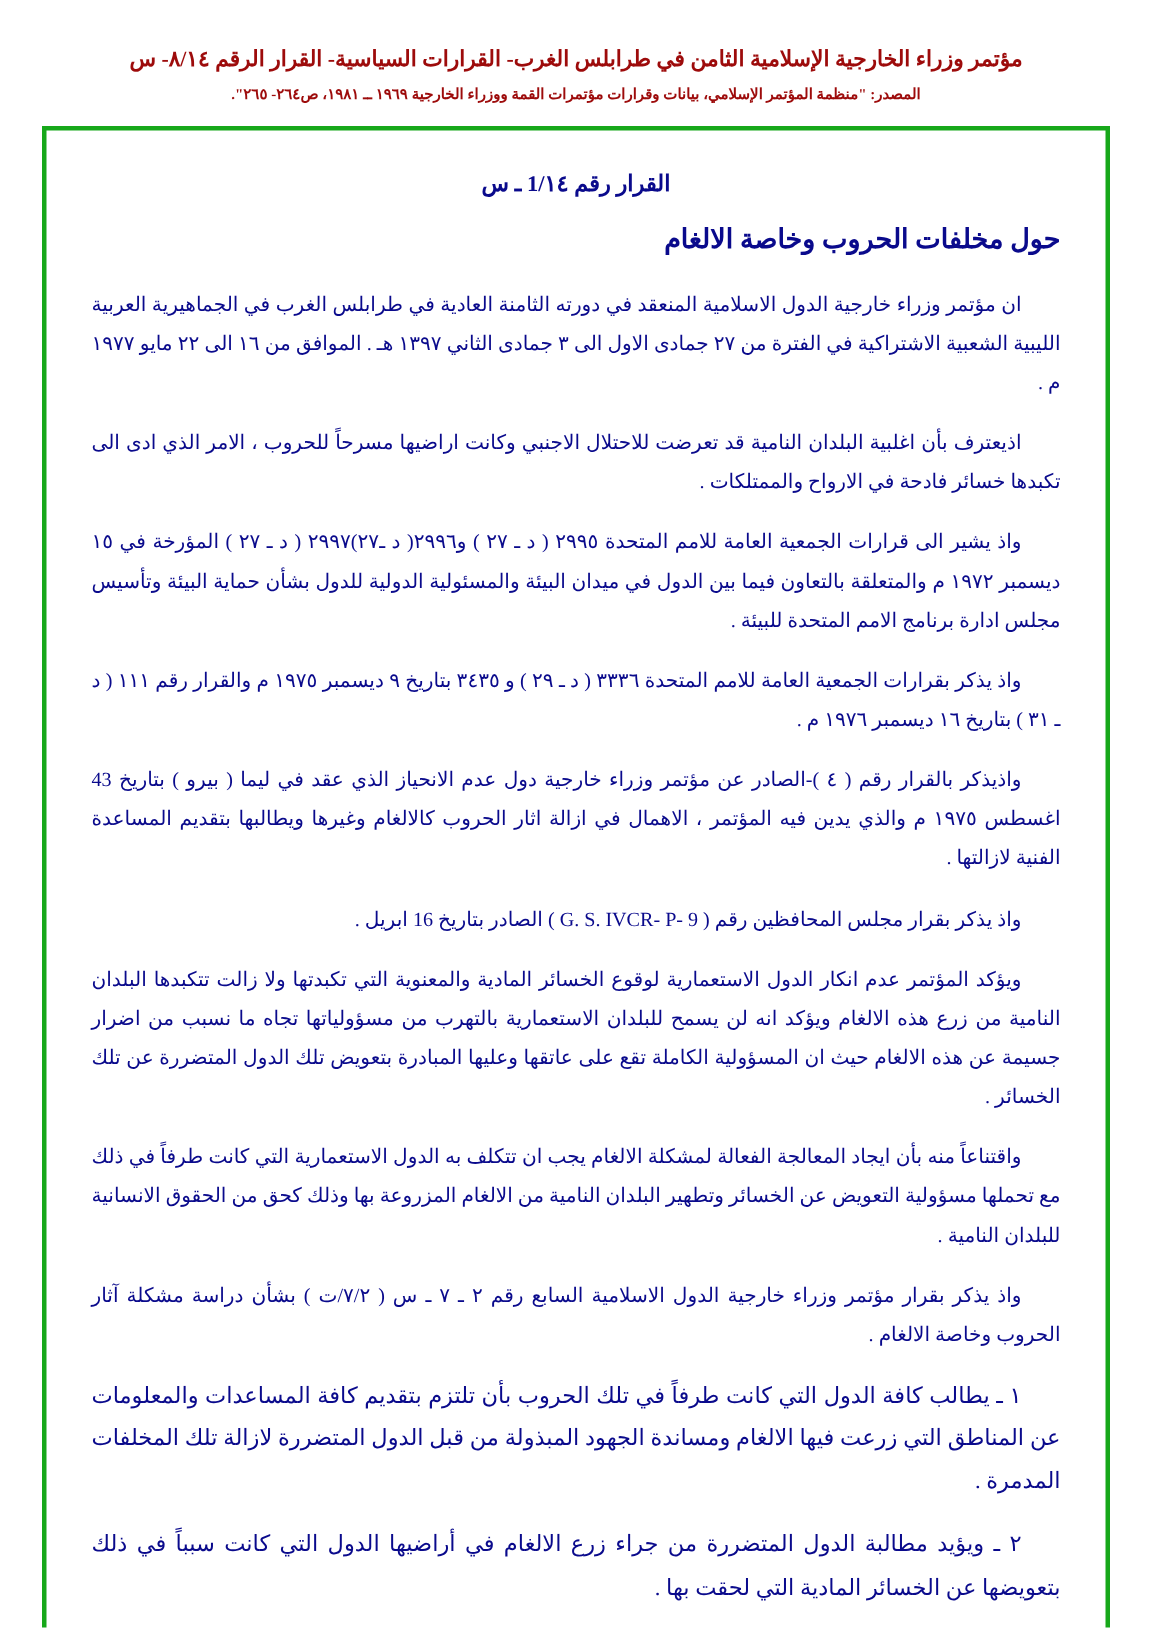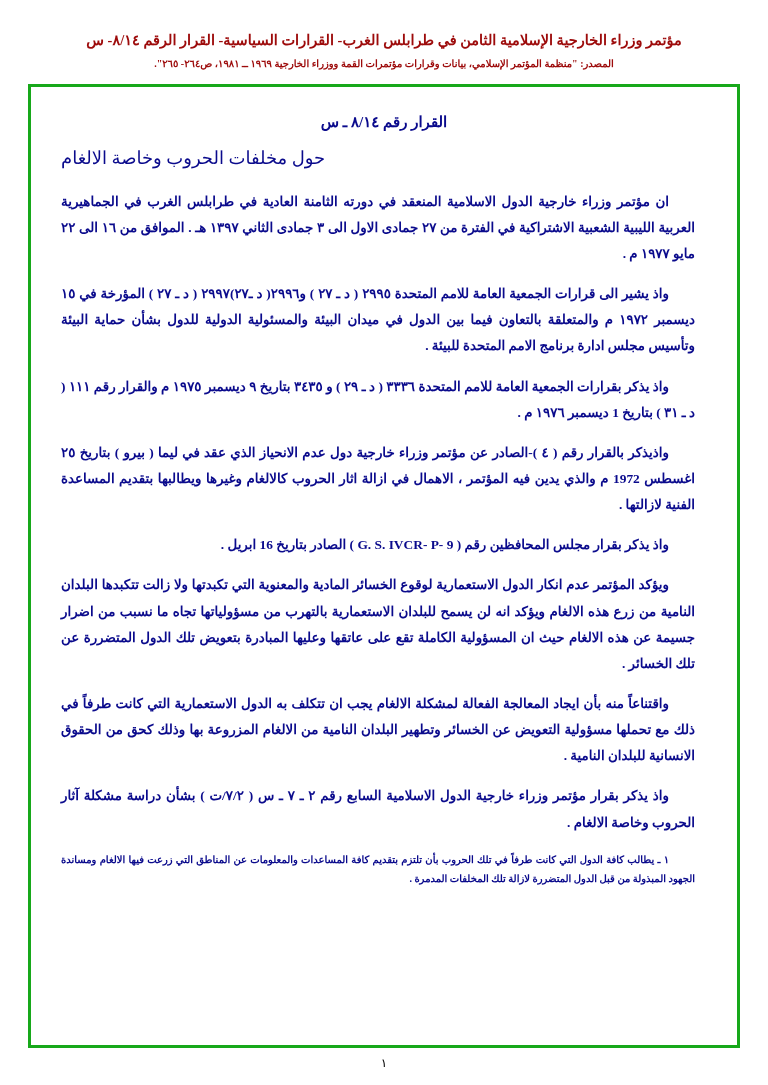--- a/index.html
+++ b/index.html
@@ -51,67 +51,68 @@
   }
   .doc-num {
     text-align: center;
     font-size: 15px;
     font-weight: bold;
     color: #0a0a8c;
     margin-top: 6px;
     margin-bottom: 16px;
   }
   .doc-title {
-    text-align: left;
+    text-align: right;
     font-size: 18px;
-    font-weight: normal;
+    font-weight: bold;
     color: #0a0a8c;
     margin-bottom: 20px;
   }
   .para {
     color: #0a0a8c;
     font-size: 13.4px;
     line-height: 1.95;
     text-align: justify;
     text-justify: inter-word;
-    margin: 0 12px 14px 0;
+    margin: 0 0 14px 0;
     text-indent: 26px;
-    font-weight: bold;
   }
   .para.small {
-    font-size: 10px;
+    font-size: 15px;
     line-height: 1.9;
   }
   .footer {
     text-align: center;
     font-size: 12px;
     color: #000000;
     padding-top: 8px;
   }
 </style>
 </head>
 <body>
 
 <div class="page">
 
   <div class="header">
     <div class="header-title">مؤتمر وزراء الخارجية الإسلامية الثامن في طرابلس الغرب- القرارات السياسية- القرار الرقم ٨/١٤- س</div>
     <div class="header-source">المصدر: "منظمة المؤتمر الإسلامي، بيانات وقرارات مؤتمرات القمة ووزراء الخارجية ١٩٦٩ ــ ١٩٨١، ص٢٦٤- ٢٦٥".</div>
   </div>
 
   <div class="frame">
-    <div class="doc-num">القرار رقم ٨/١٤ ـ س</div>
+    <div class="doc-num">القرار رقم 1/١٤ ـ س</div>
     <div class="doc-title">حول مخلفات الحروب وخاصة الالغام</div>
 
     <p class="para">ان مؤتمر وزراء خارجية الدول الاسلامية المنعقد في دورته الثامنة العادية في طرابلس الغرب في الجماهيرية العربية الليبية الشعبية الاشتراكية في الفترة من ٢٧ جمادى الاول الى ٣ جمادى الثاني ١٣٩٧ هـ . الموافق من ١٦ الى ٢٢ مايو ١٩٧٧ م .</p>
+    <p class="para">اذيعترف بأن اغلبية البلدان النامية قد تعرضت للاحتلال الاجنبي وكانت اراضيها مسرحاً للحروب ، الامر الذي ادى الى تكبدها خسائر فادحة في الارواح والممتلكات .</p>
     <p class="para">واذ يشير الى قرارات الجمعية العامة للامم المتحدة ٢٩٩٥ ( د ـ ٢٧ ) و٢٩٩٦( د ـ٢٧)٢٩٩٧ ( د ـ ٢٧ ) المؤرخة في ١٥ ديسمبر ١٩٧٢ م والمتعلقة بالتعاون فيما بين الدول في ميدان البيئة والمسئولية الدولية للدول بشأن حماية البيئة وتأسيس مجلس ادارة برنامج الامم المتحدة للبيئة .</p>
-    <p class="para">واذ يذكر بقرارات الجمعية العامة للامم المتحدة ٣٣٣٦ ( د ـ ٢٩ ) و ٣٤٣٥ بتاريخ ٩ ديسمبر ١٩٧٥ م والقرار رقم ١١١ ( د ـ ٣١ ) بتاريخ 1 ديسمبر ١٩٧٦ م .</p>
-    <p class="para">واذيذكر بالقرار رقم ( ٤ )-الصادر عن مؤتمر وزراء خارجية دول عدم الانحياز الذي عقد في ليما ( بيرو ) بتاريخ ٢٥ اغسطس 1972 م والذي يدين فيه المؤتمر ، الاهمال في ازالة اثار الحروب كالالغام وغيرها ويطالبها بتقديم المساعدة الفنية لازالتها .</p>
+    <p class="para">واذ يذكر بقرارات الجمعية العامة للامم المتحدة ٣٣٣٦ ( د ـ ٢٩ ) و ٣٤٣٥ بتاريخ ٩ ديسمبر ١٩٧٥ م والقرار رقم ١١١ ( د ـ ٣١ ) بتاريخ ١٦ ديسمبر ١٩٧٦ م .</p>
+    <p class="para">واذيذكر بالقرار رقم ( ٤ )-الصادر عن مؤتمر وزراء خارجية دول عدم الانحياز الذي عقد في ليما ( بيرو ) بتاريخ 43 اغسطس ١٩٧٥ م والذي يدين فيه المؤتمر ، الاهمال في ازالة اثار الحروب كالالغام وغيرها ويطالبها بتقديم المساعدة الفنية لازالتها .</p>
     <p class="para">واذ يذكر بقرار مجلس المحافظين رقم ( G. S. IVCR- P- 9 ) الصادر بتاريخ 16 ابريل .</p>
     <p class="para">ويؤكد المؤتمر عدم انكار الدول الاستعمارية لوقوع الخسائر المادية والمعنوية التي تكبدتها ولا زالت تتكبدها البلدان النامية من زرع هذه الالغام ويؤكد انه لن يسمح للبلدان الاستعمارية بالتهرب من مسؤولياتها تجاه ما نسبب من اضرار جسيمة عن هذه الالغام حيث ان المسؤولية الكاملة تقع على عاتقها وعليها المبادرة بتعويض تلك الدول المتضررة عن تلك الخسائر .</p>
     <p class="para">واقتناعاً منه بأن ايجاد المعالجة الفعالة لمشكلة الالغام يجب ان تتكلف به الدول الاستعمارية التي كانت طرفاً في ذلك مع تحملها مسؤولية التعويض عن الخسائر وتطهير البلدان النامية من الالغام المزروعة بها وذلك كحق من الحقوق الانسانية للبلدان النامية .</p>
     <p class="para">واذ يذكر بقرار مؤتمر وزراء خارجية الدول الاسلامية السابع رقم ٢ ـ ٧ ـ س ( ٧/٢/ت ) بشأن دراسة مشكلة آثار الحروب وخاصة الالغام .</p>
     <p class="para small">١ ـ يطالب كافة الدول التي كانت طرفاً في تلك الحروب بأن تلتزم بتقديم كافة المساعدات والمعلومات عن المناطق التي زرعت فيها الالغام ومساندة الجهود المبذولة من قبل الدول المتضررة لازالة تلك المخلفات المدمرة .</p>
+    <p class="para small">٢ ـ ويؤيد مطالبة الدول المتضررة من جراء زرع الالغام في أراضيها الدول التي كانت سبباً في ذلك بتعويضها عن الخسائر المادية التي لحقت بها .</p>
   </div>
 
   <div class="footer">١</div>
 
 </div>
 
 </body></html>

